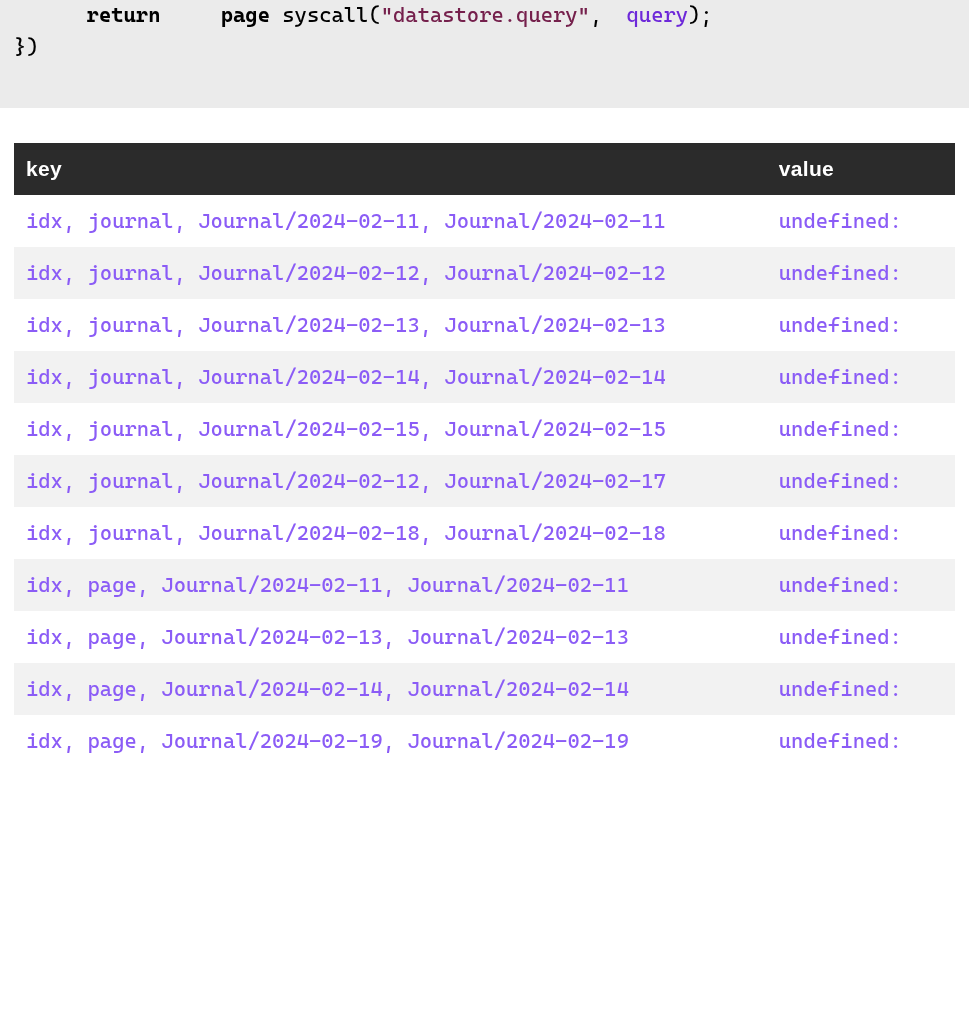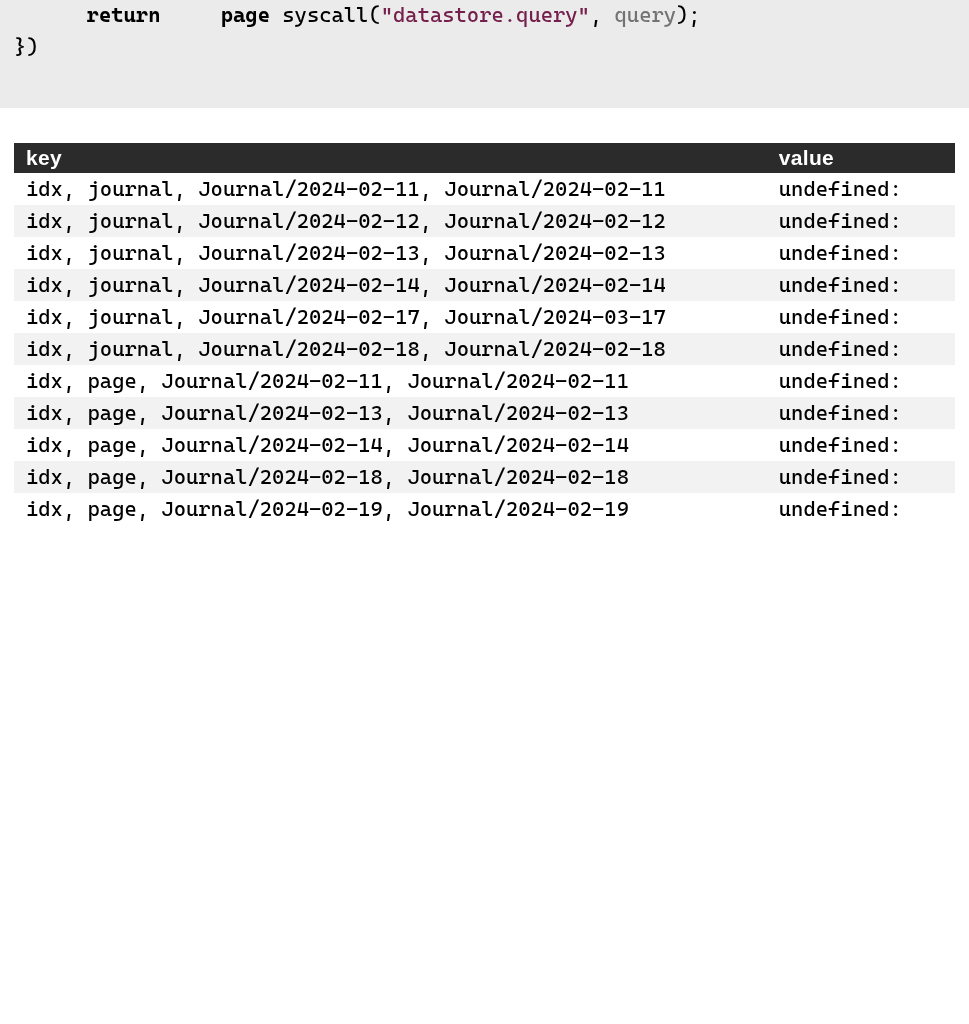--- a/index.html
+++ b/index.html
@@ -16,44 +16,44 @@
       background: #ebebeb;
       padding: 0 0 45px 14px;
       font-size: 21px;
       line-height: 1.5;
       white-space: pre;
       margin-bottom: 35px;
     }
     .kw { font-weight: bold; color: #000000; margin-left: 48px; }
     .fn { color: #000000; }
     .str { color: #75204c; }
-    .arg { color: #737373; }
+    .arg { color: #6d28d9; margin-left: 12px; }
     .plain { color: #000000; }
 
     .table-wrap {
       margin: 0 14px;
     }
     table {
       width: 100%;
       border-collapse: collapse;
       font-size: 21px;
     }
     thead th {
       background: #2b2b2b;
       color: #ffffff;
       text-align: left;
-      padding: 3px 12px;
+      padding: 14px 12px;
       font-weight: bold;
       font-family: -apple-system, BlinkMacSystemFont, "Segoe UI", Helvetica, Arial, sans-serif;
       letter-spacing: 0.3px;
     }
     tbody td {
-      padding: 4px 12px;
+      padding: 14px 12px;
       font-family: ui-monospace, Menlo, Monaco, "Cascadia Mono", "Segoe UI Mono", "Roboto Mono", "Courier New", monospace;
-      color: #000000;
+      color: #8b5cf6;
       white-space: nowrap;
     }
     tbody tr:nth-child(even) td {
       background: #f2f2f2;
     }
     tbody tr:nth-child(odd) td {
       background: #ffffff;
     }
     .key-col { width: 80%; }
     .value-col { width: 20%; }
@@ -83,42 +83,42 @@
         </tr>
         <tr>
           <td class="key-col">idx, journal, Journal/2024-02-13, Journal/2024-02-13</td>
           <td class="value-col">undefined:</td>
         </tr>
         <tr>
           <td class="key-col">idx, journal, Journal/2024-02-14, Journal/2024-02-14</td>
           <td class="value-col">undefined:</td>
         </tr>
         <tr>
-          <td class="key-col">idx, journal, Journal/2024-02-17, Journal/2024-03-17</td>
+          <td class="key-col">idx, journal, Journal/2024-02-15, Journal/2024-02-15</td>
+          <td class="value-col">undefined:</td>
+        </tr>
+        <tr>
+          <td class="key-col">idx, journal, Journal/2024-02-12, Journal/2024-02-17</td>
           <td class="value-col">undefined:</td>
         </tr>
         <tr>
           <td class="key-col">idx, journal, Journal/2024-02-18, Journal/2024-02-18</td>
           <td class="value-col">undefined:</td>
         </tr>
         <tr>
           <td class="key-col">idx, page, Journal/2024-02-11, Journal/2024-02-11</td>
           <td class="value-col">undefined:</td>
         </tr>
         <tr>
           <td class="key-col">idx, page, Journal/2024-02-13, Journal/2024-02-13</td>
           <td class="value-col">undefined:</td>
         </tr>
         <tr>
           <td class="key-col">idx, page, Journal/2024-02-14, Journal/2024-02-14</td>
           <td class="value-col">undefined:</td>
         </tr>
         <tr>
-          <td class="key-col">idx, page, Journal/2024-02-18, Journal/2024-02-18</td>
-          <td class="value-col">undefined:</td>
-        </tr>
-        <tr>
           <td class="key-col">idx, page, Journal/2024-02-19, Journal/2024-02-19</td>
           <td class="value-col">undefined:</td>
         </tr>
       </tbody>
   </table>
 </div>
 
 </body></html>

